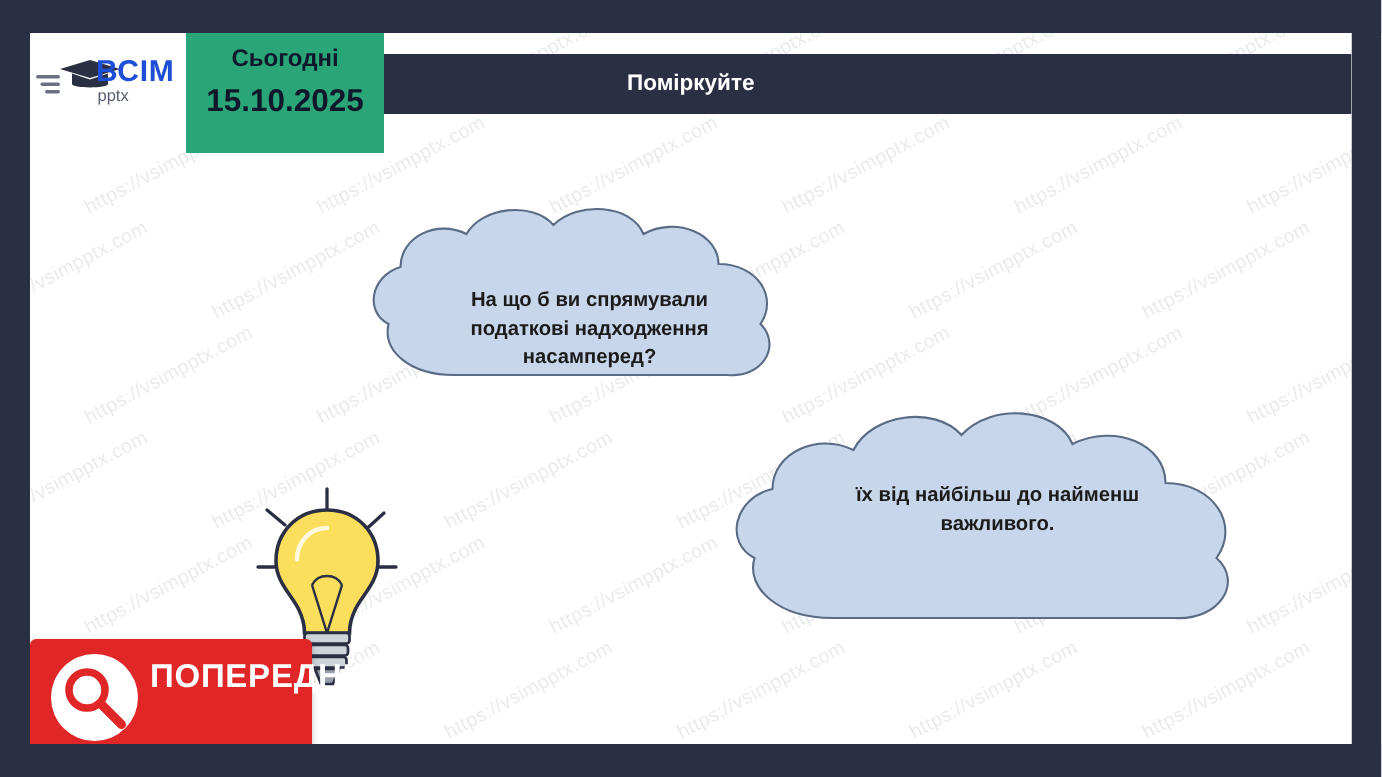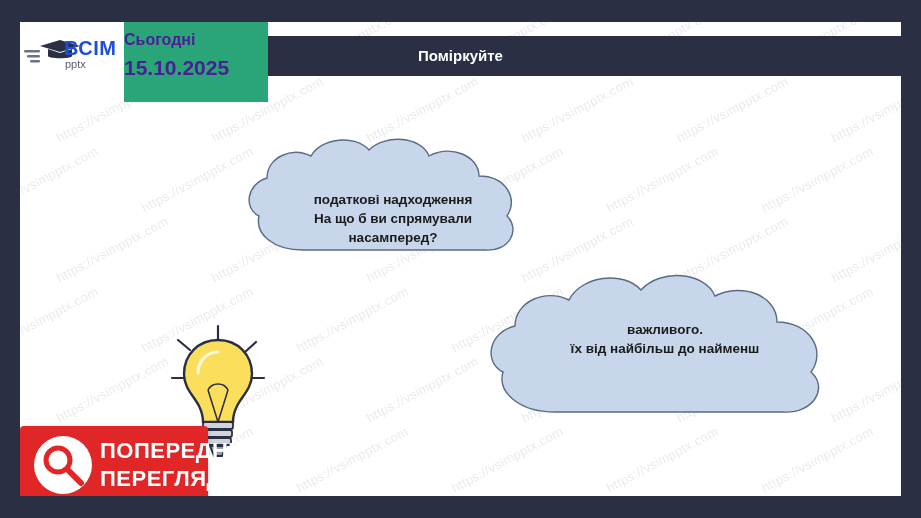--- a/index.html
+++ b/index.html
@@ -121,25 +121,25 @@
     font-size: 11px;
     color: #5b6070;
     font-family: "Liberation Sans", sans-serif;
     text-align: right;
   }
   
   .date-badge {
     position: absolute;
     left: 104px;
     top: 0px;
-    width: 144px;
+    width: 132px;
     height: 80px;
     background: #2aa578;
-    color: #4c1d95;
-    text-align: left;
+    color: #0f172a;
+    text-align: center;
     box-sizing: border-box;
     padding-top: 8px;
   }
   .date-badge .lbl {
     font-size: 16px;
     font-weight: bold;
     line-height: 20px;
     font-family: "Liberation Sans", sans-serif;
   }
   .date-badge .val {
@@ -295,33 +295,33 @@
       <div class="lbl">Сьогодні</div>
       <div class="val">15.10.2025</div>
     </div>
 
     <svg width="320" height="160" viewBox="0 0 320 160" style="position:absolute;left:213px;top:110px;">
       <path d="M70,118 C40,118 22,102 26,84 C10,76 14,52 34,46 C34,26 58,14 78,24
                C88,6 122,2 136,18 C152,2 188,4 196,24 C218,12 246,24 246,44
                C272,44 286,66 274,84 C288,98 276,120 252,118 Z" fill="#c7d6ea" stroke="#5a6b85" stroke-width="1.4"></path>
     </svg>
     <div class="cloud-text" style="left:213px;top:168px;width:320px;">
+      <div>На що б ви спрямували</div>
       <div>податкові надходження</div>
-      <div>На що б ви спрямували</div>
       <div>насамперед?</div>
     </div>
 
     <svg width="380" height="190" viewBox="0 0 380 190" style="position:absolute;left:455px;top:240px;">
       <path d="M80,150 C44,150 22,130 28,110 C8,100 14,70 40,64 C40,40 70,26 94,38
                C106,14 148,8 166,28 C186,6 230,10 240,34 C268,20 302,34 302,60
                C334,60 352,88 336,110 C354,126 338,152 308,150 Z" fill="#c7d6ea" stroke="#5a6b85" stroke-width="1.4"></path>
     </svg>
     <div class="cloud-text" style="left:455px;top:298px;width:380px;">
+      <div>їх від найбільш до найменш</div>
       <div>важливого.</div>
-      <div>їх від найбільш до найменш</div>
     </div>
 
     <svg class="bulb" viewBox="0 0 100 150">
       <g stroke="#2b2f44" stroke-width="2.2" stroke-linecap="round">
         <line x1="10" y1="18" x2="22" y2="28"></line>
         <line x1="50" y1="4" x2="50" y2="18"></line>
         <line x1="88" y1="20" x2="77" y2="30"></line>
         <line x1="4" y1="56" x2="18" y2="56"></line>
         <line x1="96" y1="56" x2="82" y2="56"></line>
       </g>
@@ -343,17 +343,16 @@
     </div>
     <div class="big-letter">б</div>
 
     <div class="preview">
       <div class="preview-circle"></div>
       <svg width="46" height="46" viewBox="0 0 46 46" style="position:absolute;left:20px;top:16px;">
         <circle cx="18" cy="18" r="12" fill="none" stroke="#e02626" stroke-width="5"></circle>
         <line x1="27" y1="27" x2="41" y2="41" stroke="#e02626" stroke-width="6" stroke-linecap="round"></line>
       </svg>
       <div class="preview-txt1">ПОПЕРЕДНІЙ</div>
-      <div class="preview-txt2">ПЕРЕГЛЯД</div>
     </div>
 
   </div>
 </div>
 
 </body></html>

